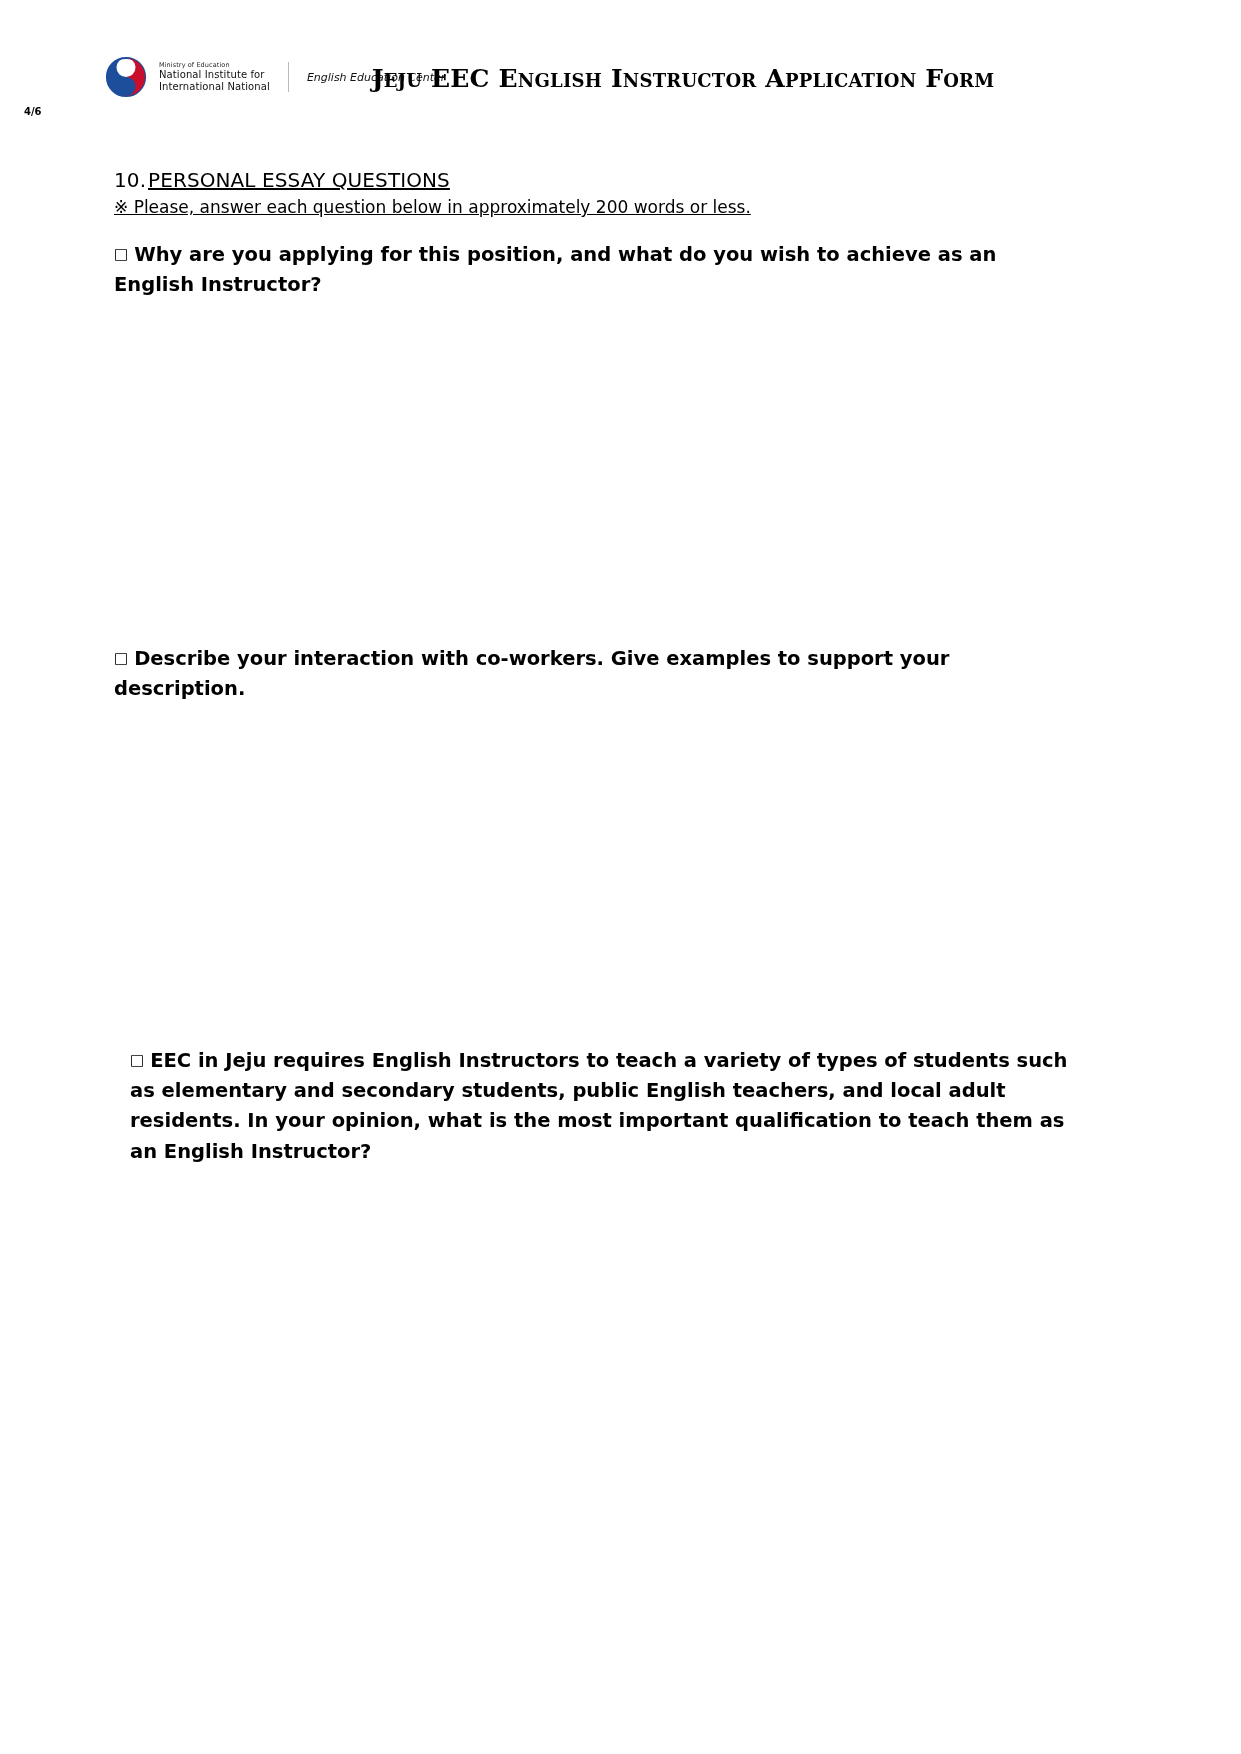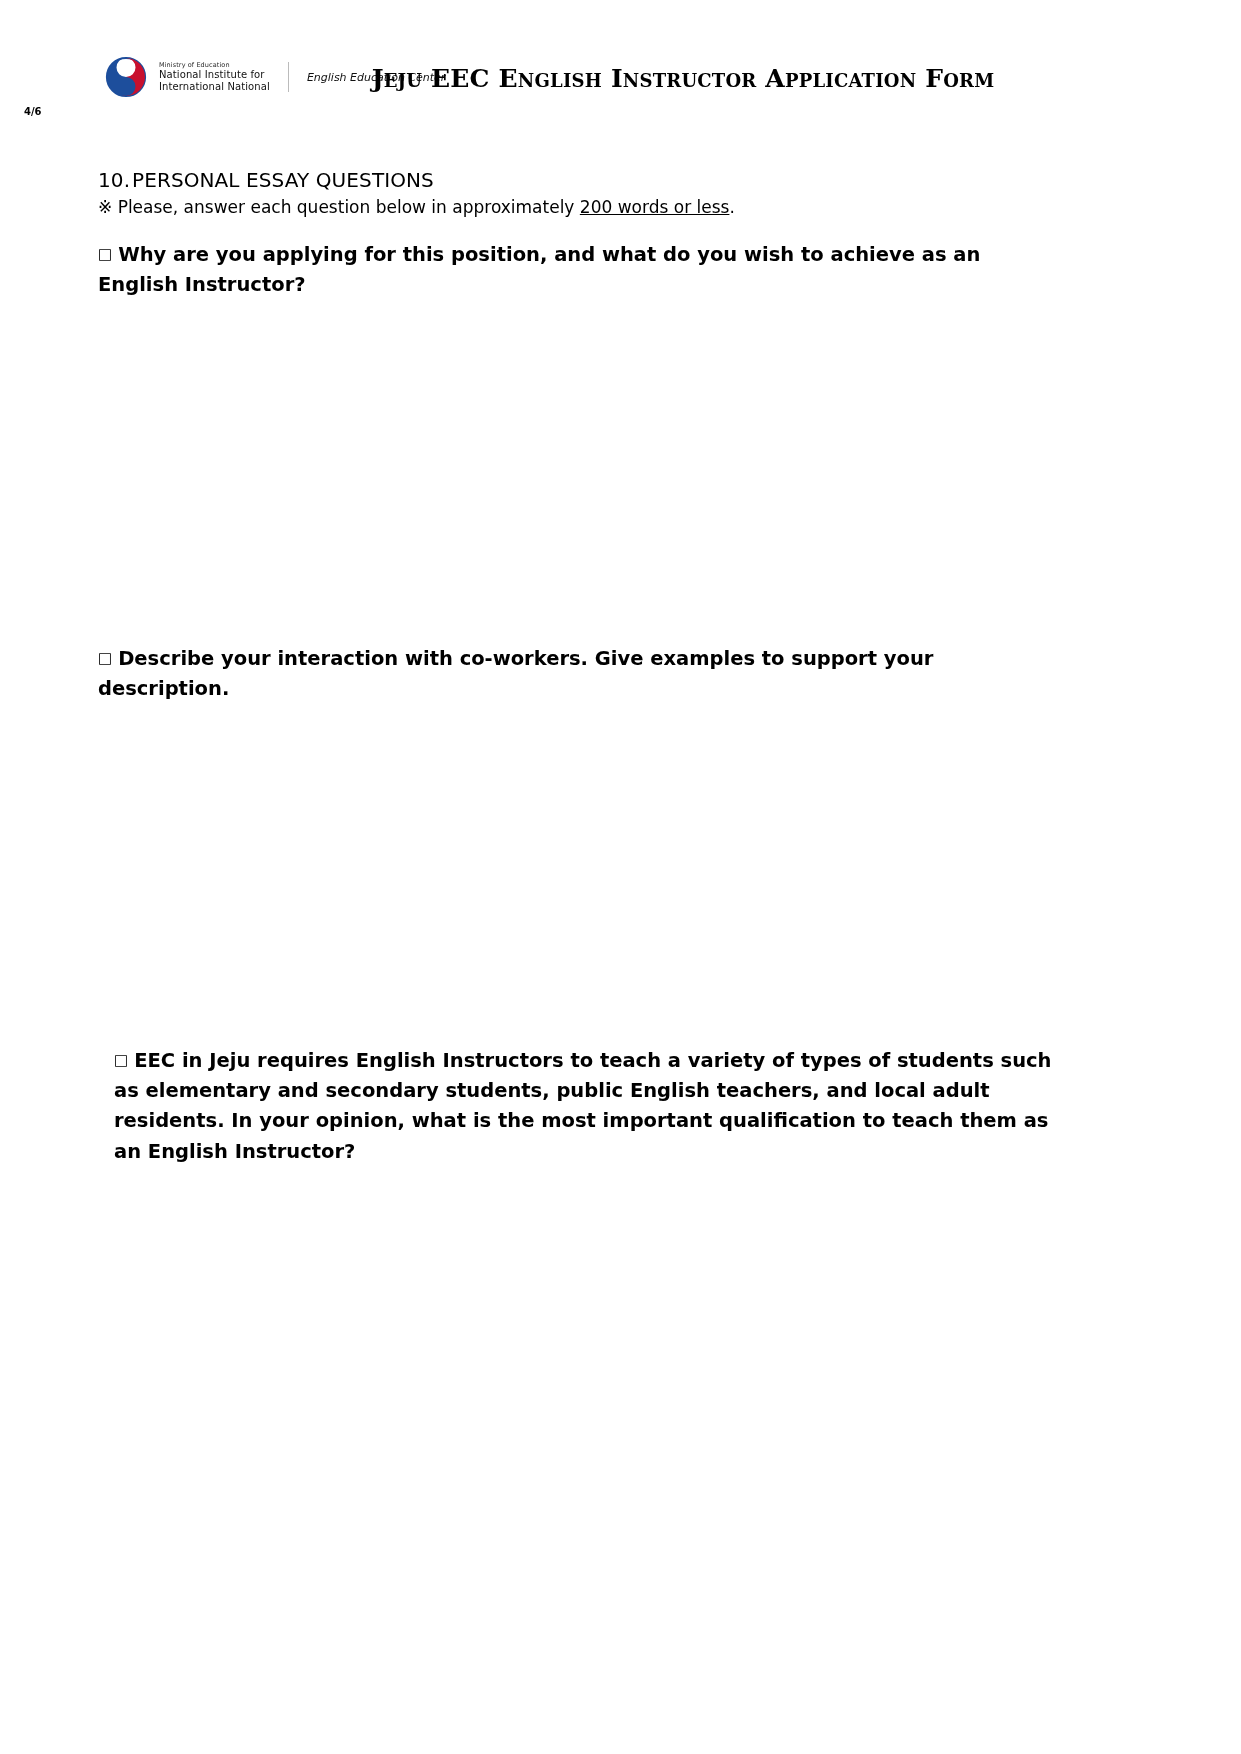--- a/index.html
+++ b/index.html
@@ -95,23 +95,24 @@
     top: 106px;
     font-size: 10px;
     font-weight: bold;
     font-family: "DejaVu Sans", sans-serif;
     margin-left: 24px;
   }
 
   
   .content {
     position: absolute;
-    left: 98px;
+    left: 114px;
     top: 168px;
     width: 1025px;
+    text-decoration: underline;
   }
   .section-heading {
     font-size: 20px;
     color: #000;
     margin: 0 0 4px 0;
     letter-spacing: 0.1px;
   }
   .section-heading .num {
     display: inline-block;
     min-width: 34px;

